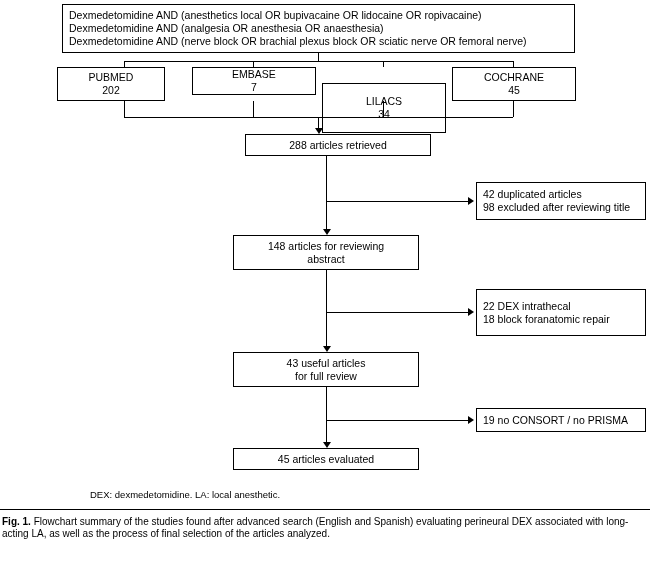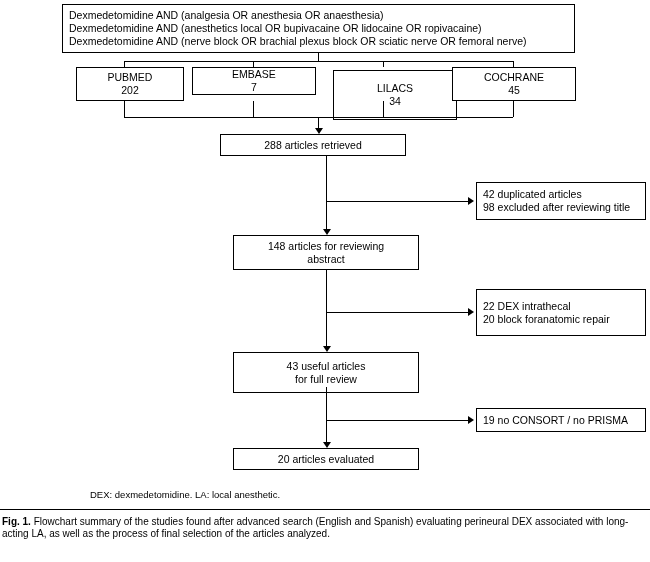--- a/index.html
+++ b/index.html
@@ -94,68 +94,68 @@
     font-weight: bold;
   }
 </style>
 </head>
 <body>
 
 <div class="canvas">
 
   <div class="box left" style="left:62px; top:4px; width:513px; height:49px;">
     <div class="vcenter" style="padding-left:6px;">
+      <span class="line">Dexmedetomidine AND (anesthetics local OR bupivacaine OR lidocaine OR ropivacaine)</span>
       <span class="line">Dexmedetomidine AND (analgesia OR anesthesia OR anaesthesia)</span>
-      <span class="line">Dexmedetomidine AND (anesthetics local OR bupivacaine OR lidocaine OR ropivacaine)</span>
       <span class="line">Dexmedetomidine AND (nerve block OR brachial plexus block OR sciatic nerve OR femoral nerve)</span>
     </div>
   </div>
 
   <div class="conn v" style="left:318px; top:53px; height:8px;"></div>
 
   <div class="conn h" style="left:124px; top:61px; width:389px;"></div>
   <div class="conn v" style="left:124px; top:61px; height:6px;"></div>
   <div class="conn v" style="left:253px; top:61px; height:6px;"></div>
   <div class="conn v" style="left:383px; top:61px; height:6px;"></div>
   <div class="conn v" style="left:513px; top:61px; height:6px;"></div>
 
-  <div class="box center" style="left:76px; top:67px; width:108px; height:34px;">
+  <div class="box center" style="left:57px; top:67px; width:108px; height:34px;">
     <div class="vcenter">
       <span class="line">PUBMED</span>
       <span class="line">202</span>
     </div>
   </div>
   <div class="box center" style="left:192px; top:67px; width:124px; height:28px;">
     <div class="vcenter">
       <span class="line">EMBASE</span>
       <span class="line">7</span>
     </div>
   </div>
-  <div class="box center" style="left:322px; top:70px; width:124px; height:50px;margin-left:11px;">
+  <div class="box center" style="left:322px; top:83px; width:124px; height:50px;">
     <div class="vcenter">
       <span class="line">LILACS</span>
       <span class="line">34</span>
     </div>
   </div>
   <div class="box center" style="left:452px; top:67px; width:124px; height:34px;">
     <div class="vcenter">
       <span class="line">COCHRANE</span>
       <span class="line">45</span>
     </div>
   </div>
 
   <div class="conn v" style="left:124px; top:101px; height:16px;"></div>
   <div class="conn v" style="left:253px; top:101px; height:16px;"></div>
   <div class="conn v" style="left:383px; top:101px; height:16px;"></div>
   <div class="conn v" style="left:513px; top:101px; height:16px;"></div>
   <div class="conn h" style="left:124px; top:117px; width:389px;"></div>
   <div class="conn v" style="left:318px; top:117px; height:13px;"></div>
   <div class="arrow-down" style="left:315px; top:128px;"></div>
 
-  <div class="box center" style="left:220px; top:134px; width:186px; height:22px;">
+  <div class="box center" style="left:245px; top:134px; width:186px; height:22px;">
     <div class="vcenter">
       <span class="line">288 articles retrieved</span>
     </div>
   </div>
 
   <div class="conn v" style="left:326px; top:156px; height:75px;"></div>
   <div class="conn h" style="left:326px; top:201px; width:144px;"></div>
   <div class="arrow-right" style="left:468px; top:197px;"></div>
   <div class="arrow-down" style="left:323px; top:229px;"></div>
 
@@ -174,45 +174,45 @@
   </div>
 
   <div class="conn v" style="left:326px; top:270px; height:78px;"></div>
   <div class="conn h" style="left:326px; top:312px; width:144px;"></div>
   <div class="arrow-right" style="left:468px; top:308px;"></div>
   <div class="arrow-down" style="left:323px; top:346px;"></div>
 
   <div class="box left" style="left:476px; top:289px; width:170px; height:47px;">
     <div class="vcenter" style="padding-left:6px;">
       <span class="line">22 DEX intrathecal</span>
-      <span class="line">20 block foranatomic repair</span>
-    </div>
-  </div>
-
-  <div class="box center" style="left:233px; top:352px; width:186px; height:41px;">
+      <span class="line">18 block foranatomic repair</span>
+    </div>
+  </div>
+
+  <div class="box center" style="left:233px; top:352px; width:186px; height:35px;">
     <div class="vcenter">
       <span class="line">43 useful articles</span>
       <span class="line">for full review</span>
     </div>
   </div>
 
   <div class="conn v" style="left:326px; top:387px; height:57px;"></div>
   <div class="conn h" style="left:326px; top:420px; width:144px;"></div>
   <div class="arrow-right" style="left:468px; top:416px;"></div>
   <div class="arrow-down" style="left:323px; top:442px;"></div>
 
   <div class="box left" style="left:476px; top:408px; width:170px; height:24px;">
     <div class="vcenter" style="padding-left:6px;">
       <span class="line">19 no CONSORT / no PRISMA</span>
     </div>
   </div>
 
   <div class="box center" style="left:233px; top:448px; width:186px; height:22px;">
     <div class="vcenter">
-      <span class="line">20 articles evaluated</span>
+      <span class="line">45 articles evaluated</span>
     </div>
   </div>
 
   <div class="legend" style="left:62px; top:489px;">DEX: dexmedetomidine. LA: local anesthetic.</div>
 
   <div class="rule" style="left:0px; top:509px; width:650px;"></div>
 
   <div class="caption" style="left:2px; top:516px;">
     <b>Fig. 1.</b><span> Flowchart summary of the studies found after advanced search (English and Spanish) evaluating perineural DEX associated with long-acting LA, as well as the process of final selection of the articles analyzed.</span>
   </div>

